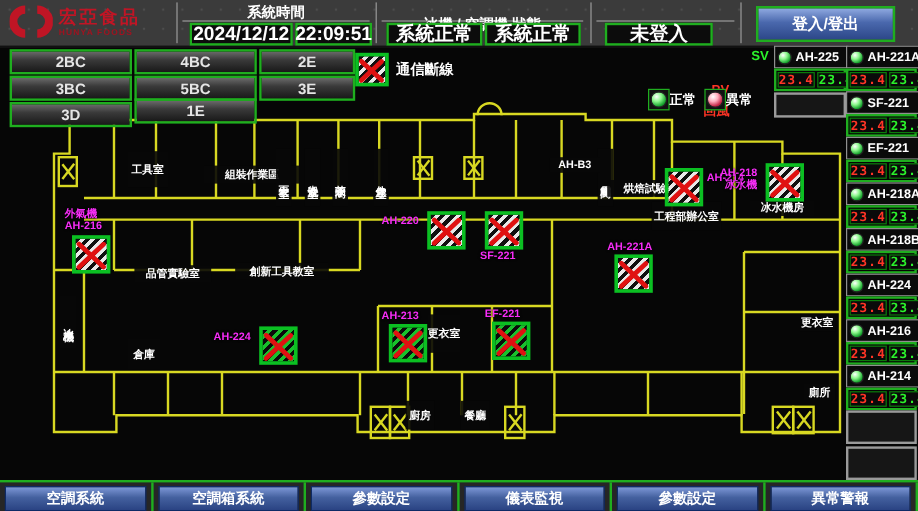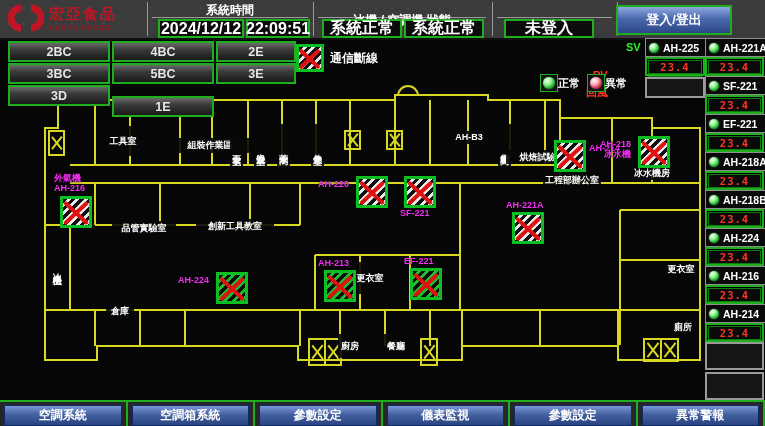--- a/index.html
+++ b/index.html
@@ -24,21 +24,21 @@
         font-weight:bold;font-size:12.5px;display:flex;align-items:center;justify-content:center;cursor:pointer;}
   
   .lamp{width:12px;height:12px;border-radius:50%;border:1px solid #222;
         background:radial-gradient(circle at 35% 30%,#fff,#8cf78c 35%,#17a32e 70%,#064d12);}
   .lamp.pink{background:radial-gradient(circle at 35% 30%,#fff,#ffb3c0 35%,#d5behind 70%,#7a1020);
         background:radial-gradient(circle at 35% 30%,#fff,#ffaebe 35%,#c42445 70%,#6b0e1e);}
   .lampwrap{border:1px solid #1fae1f;background:#111;padding:1px;display:inline-flex;}
   
   .unit-name{background:#0a0a0a;border:1px solid #8f8f8f;color:#fff;font-weight:bold;font-size:10.5px;
              display:flex;align-items:center;gap:3px;padding-left:2px;white-space:nowrap;cursor:pointer;}
-  .vals{border:2px solid #1fae1f;background:#050505;display:flex;gap:2px;padding:1px;flex-direction:column;}
+  .vals{border:2px solid #1fae1f;background:#050505;display:flex;gap:2px;padding:1px;}
   .val{flex:1;background:#0a0a0a;border:1px solid #0a7d0a;font-family:"DejaVu Sans Mono",monospace;
        font-weight:bold;font-size:10.5px;display:flex;align-items:center;justify-content:center;letter-spacing:1px;}
   .val.pv{color:#ff3526;}
   .val.sv{color:#2bf22b;}
   .emptybox{background:#161616;border:2px solid #9a9a9a;}
   .pvsv{font-weight:bold;font-size:11px;}
   .red{color:#ff3526;margin-top:28px;} .grn{color:#2bf22b;}
   .legtxt{color:#fff;font-weight:bold;font-size:11px;}
   
   #map{left:0;top:38px;width:765px;height:362px;background:#060606;}
@@ -105,32 +105,32 @@
     <div class="abs hlabel" style="left:152px;top:2px;width:156px;">系統時間</div>
     <div class="abs gbox" style="left:158px;top:19px;width:82px;height:15px;">2024/12/12</div>
     <div class="abs gbox" style="left:246px;top:19px;width:60px;height:15px;">22:09:51</div>
 
     <div class="abs hlabel" style="left:318px;top:12px;width:168px;">冰機 / 空調機 狀態</div>
     <div class="abs gbox" style="left:322px;top:19px;width:76px;height:15px;">系統正常</div>
     <div class="abs gbox" style="left:404px;top:19px;width:76px;height:15px;">系統正常</div>
 
     <div class="abs gbox" style="left:504px;top:19px;width:86px;height:15px;">未登入</div>
 
-    <div class="abs bluebtn" style="left:616px;top:5px;width:112px;height:26px;font-size:13px;text-align:right;">登入/登出</div>
+    <div class="abs bluebtn" style="left:630px;top:5px;width:112px;height:26px;font-size:13px;text-align:right;">登入/登出</div>
   </div>
 
   <div id="zonegrid">
       <div class="abs zbtn" style="left: 8px; top: 41px; width: 98px; height: 17px; z-index: 5;">2BC</div>
       <div class="abs zbtn" style="left: 112px; top: 41px; width: 98px; height: 17px; z-index: 5;">4BC</div>
       <div class="abs zbtn" style="left: 216px; top: 41px; width: 76px; height: 17px; z-index: 5;">2E</div>
       <div class="abs zbtn" style="left: 8px; top: 63px; width: 98px; height: 17px; z-index: 5;">3BC</div>
       <div class="abs zbtn" style="left: 112px; top: 63px; width: 98px; height: 17px; z-index: 5;">5BC</div>
       <div class="abs zbtn" style="left: 216px; top: 63px; width: 76px; height: 17px; z-index: 5;">3E</div>
       <div class="abs zbtn" style="left: 8px; top: 85px; width: 98px; height: 17px; z-index: 5;">3D</div>
-      <div class="abs zbtn" style="left: 112px; top: 96px; width: 98px; height: 17px; z-index: 5;">1E</div>
+      <div class="abs zbtn" style="left: 112px; top: 82px; width: 98px; height: 17px; z-index: 5;">1E</div>
     </div>
 
   <div class="abs dev bw" style="left:296px;top:44px;width:22px;height:22px;z-index:5;">
     <div class="x1"></div>
       <div class="x2"></div>
   </div>
   <div class="abs legtxt" style="left:330px;top:50px;font-size:12px;z-index:5;">通信斷線</div>
 
   <div class="abs pvsv red" style="left:593px;top:41px;z-index:5;">PV</div>
   <div class="abs pvsv grn" style="left:626px;top:41px;z-index:5;">SV</div>
@@ -226,29 +226,29 @@
     </div>
 
   <div id="overlays">
       <div class="room" style="left: 106px; top: 126px; width: 34px; height: 30px;">工具室</div>
       <div class="room" style="left: 170px; top: 138px; width: 80px; height: 15px;">組裝作業區</div>
       <div class="room vert" style="left: 230px; top: 124px; width: 13px; height: 48px;">更衣室</div>
       <div class="room vert" style="left: 254px; top: 124px; width: 13px; height: 48px;">盥洗室</div>
       <div class="room vert" style="left: 277px; top: 124px; width: 13px; height: 48px;">茶水間</div>
       <div class="room vert" style="left: 311px; top: 124px; width: 13px; height: 48px;">休息室</div>
       <div class="room vert" style="left: 498px; top: 124px; width: 13px; height: 48px;">電梯間</div>
-      <div class="room" style="left: 448px; top: 131px; width: 42px; height: 13px;">AH-B3</div>
+      <div class="room" style="left: 458px; top: 131px; width: 42px; height: 13px;">AH-B3</div>
       <div class="room" style="left: 506px; top: 150px; width: 72px; height: 14px;">烘焙試驗室</div>
       <div class="room" style="left: 543px; top: 168px; width: 58px; height: 24px;">工程部辦公室</div>
       <div class="room" style="left: 625px; top: 167px; width: 54px; height: 13px;">冰水機房</div>
       <div class="room" style="left: 112px; top: 221px; width: 64px; height: 14px;">品管實驗室</div>
       <div class="room" style="left: 196px; top: 219px; width: 78px; height: 14px;">創新工具教室</div>
       <div class="room" style="left: 356px; top: 262px; width: 28px; height: 32px;">更衣室</div>
       <div class="room vert" style="left: 50px; top: 246px; width: 14px; height: 44px;">冰水主機</div>
-      <div class="room" style="left: 106px; top: 298px; width: 28px; height: 26px;">倉庫</div>
+      <div class="room" style="left: 106px; top: 282px; width: 28px; height: 26px;">倉庫</div>
       <div class="room" style="left: 338px; top: 334px; width: 24px; height: 24px;">廚房</div>
       <div class="room" style="left: 384px; top: 334px; width: 24px; height: 24px;">餐廳</div>
       <div class="room" style="left: 666px; top: 262px; width: 30px; height: 14px;">更衣室</div>
       <div class="room" style="left: 670px; top: 320px; width: 26px; height: 14px; text-align: right;">廁所</div>
       <div class="abs dev bw" style="left: 60px; top: 196px;">
         <div class="x1"></div>
         <div class="x2"></div>
       </div>
       <div class="mlabel" style="left: 54px; top: 174px;">
         <div>外氣機</div>

